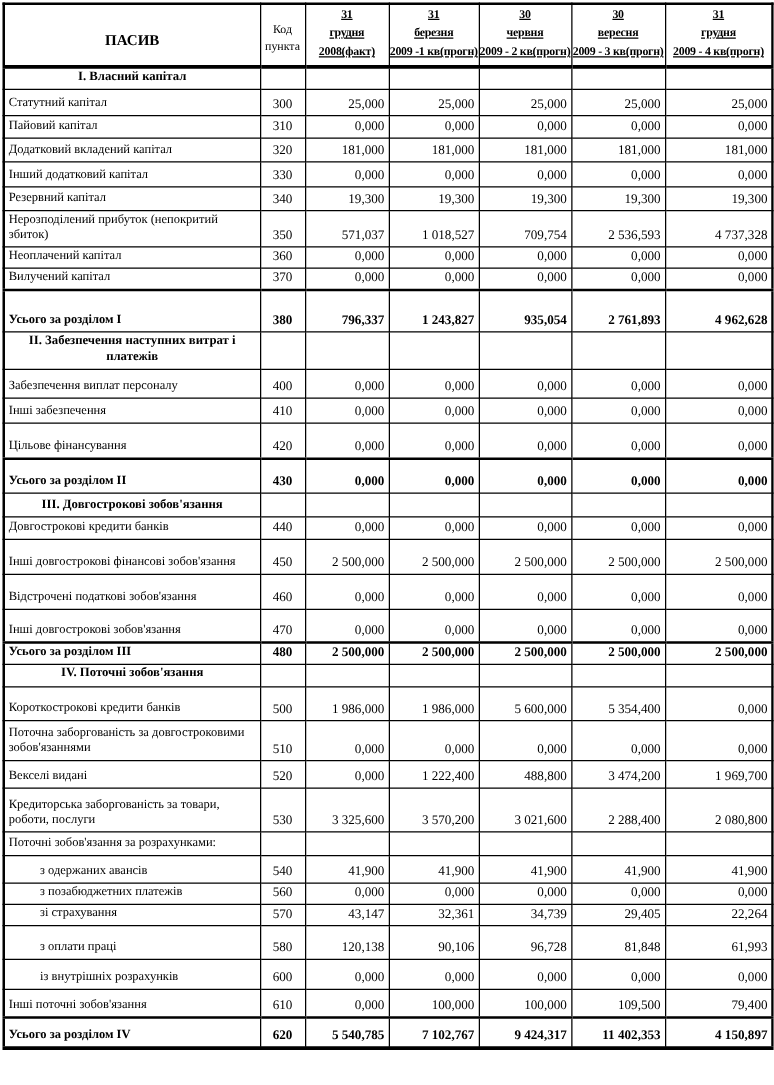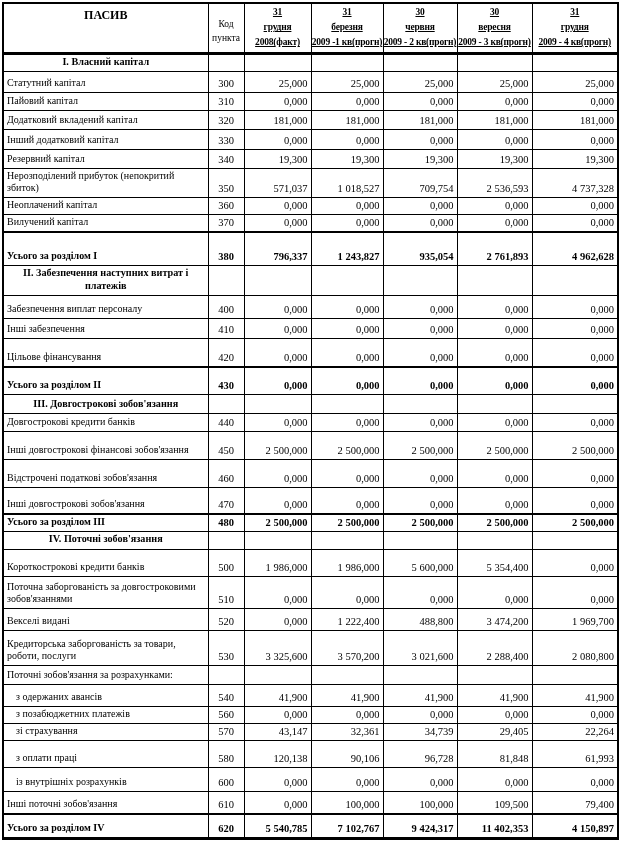--- a/index.html
+++ b/index.html
@@ -17,42 +17,42 @@
     border: 2px solid #000;
     border-bottom: 3px solid #000;
   }
   th, td { border: 1px solid #000; overflow: hidden; }
 
   
   thead tr { height: 50px; }
   thead th { border-bottom: 3px solid #000; background: #fff; }
   .th-label {
     font-size: 12px; font-weight: bold;
-    vertical-align: top; text-align: center; padding-top: 4px;
+    vertical-align: top; text-align: center; padding-top: 21px;
   }
   .th-code {
     font-size: 9.5px; font-weight: normal; text-align: center;
     vertical-align: middle; white-space: pre-line; line-height: 1.55;
     padding-top: 8px;
   }
   .th-period {
     font-size: 9.5px; font-weight: bold; text-align: center;
     vertical-align: middle; letter-spacing: -0.2px; padding: 1px 0;
   }
   .th-period div { white-space: nowrap; line-height: 1.6; text-decoration: underline; }
 
   
   tbody td { vertical-align: bottom; padding: 1px 3px 3px 3px; }
   .c-label { font-size: 10px; text-align: left; line-height: 1.2; }
   .c-code  { font-size: 10.5px; text-align: center; }
   .c-val   { font-size: 10.5px; text-align: right; white-space: nowrap; }
 
   
   .row-section .c-label { text-align: center; font-weight: bold; font-size: 10.2px; }
-  .row-indent .c-label  { padding-left: 12px; }
+  .row-indent .c-label  { padding-left: 28px; }
   .row-total td   { font-weight: bold; border-top: 2px solid #000; }
 </style>
 </head>
 <body>
 
 <div class="page">
   <table class="fin-table">
     <colgroup>
       <col style="width:205px">
       <col style="width:36px">

